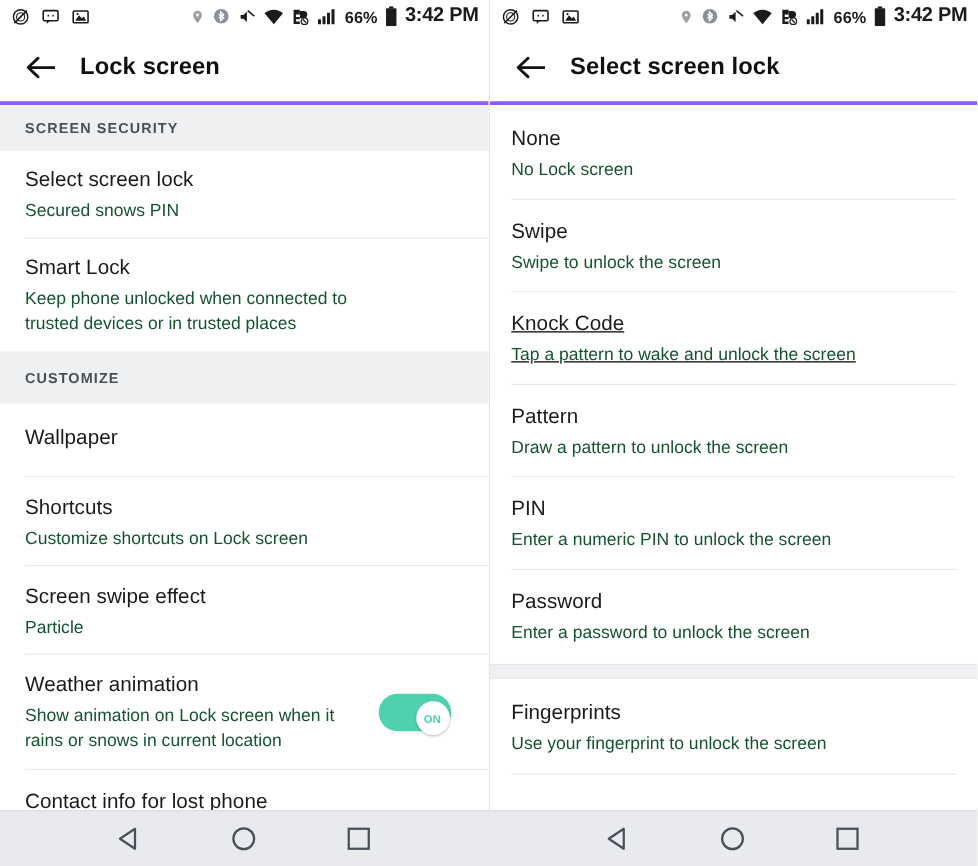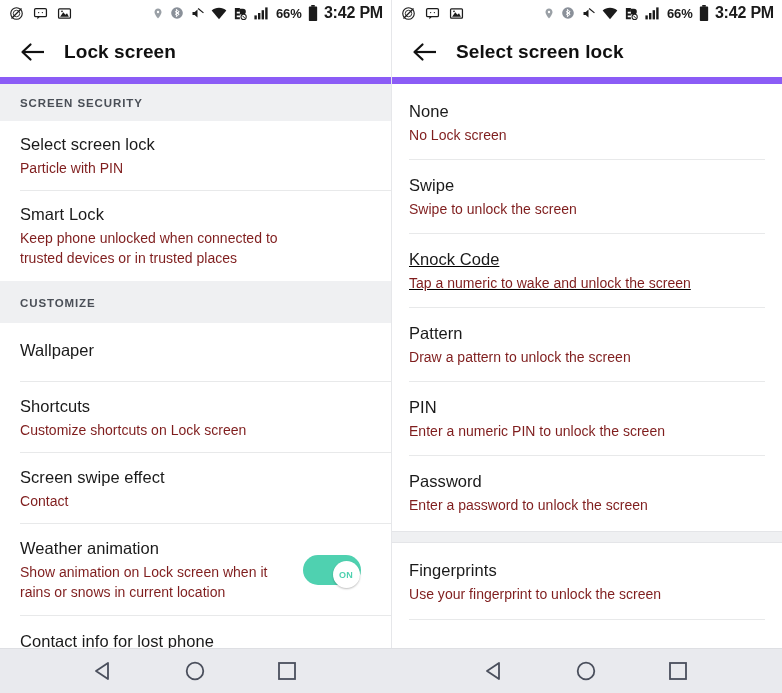--- a/index.html
+++ b/index.html
@@ -45,21 +45,21 @@
   }
   .status-pct { font-size: 13px; font-weight: 700; color: #1b1b1b; }
 
   
   .appbar {
     height: 58px;
     display: flex;
     align-items: center;
     background: #ffffff;
     padding-left: 16px;
-    border-bottom: 7px solid #8b5cf6;
+    border-bottom: 3px solid #8b5cf6;
   }
   .appbar.right-bar { padding-left: 16px; }
   .back-btn {
     width: 34px; height: 34px;
     display: flex; align-items: center; justify-content: center;
     cursor: pointer;
   }
   .appbar-title {
     font-size: 19px;
     font-weight: 700;
@@ -99,21 +99,21 @@
   }
   .row.indent .divider-line { left: 17px; right: 17px; }
   .row-title {
     font-size: 16.5px;
     color: #1a1a1a;
     line-height: 1.32;
     letter-spacing: 0.05px;
   }
   .row-sub {
     font-size: 14px;
-    color: #7f1d1d;
+    color: #14532d;
     line-height: 1.45;
     margin-top: 2px;
     letter-spacing: 0.02px;
     max-width: 340px;
   }
   .row-body { padding-right: 70px; }
   .row.has-toggle { display: flex; align-items: center; }
   .row.has-toggle .row-body { flex: 1; }
 
   
@@ -262,21 +262,21 @@
     </div>
 
     <div class="content-clip">
       <div class="list">
 
         <div class="section-head">SCREEN SECURITY</div>
 
         <div class="row">
           <div class="row-body">
             <div class="row-title">Select screen lock</div>
-            <div class="row-sub">Particle with PIN</div>
+            <div class="row-sub">Secured snows PIN</div>
           </div>
           <div class="divider-line"></div>
         </div>
 
         <div class="row">
           <div class="row-body">
             <div class="row-title">Smart Lock</div>
             <div class="row-sub">Keep phone unlocked when connected to trusted devices or in trusted places</div>
           </div>
         </div>
@@ -294,21 +294,21 @@
           <div class="row-body">
             <div class="row-title">Shortcuts</div>
             <div class="row-sub">Customize shortcuts on Lock screen</div>
           </div>
           <div class="divider-line"></div>
         </div>
 
         <div class="row" style="padding-top:14px;">
           <div class="row-body">
             <div class="row-title">Screen swipe effect</div>
-            <div class="row-sub">Contact</div>
+            <div class="row-sub">Particle</div>
           </div>
           <div class="divider-line"></div>
         </div>
 
         <div class="row has-toggle" style="padding-top:14px;">
           <div class="row-body" style="padding-right:18px;">
             <div class="row-title">Weather animation</div>
             <div class="row-sub" style="max-width:300px;">Show animation on Lock screen when it rains or snows in current location</div>
           </div>
           <div class="toggle">
@@ -436,21 +436,21 @@
           <div class="row-body" style="padding-right:0;">
             <div class="row-title">Swipe</div>
             <div class="row-sub">Swipe to unlock the screen</div>
           </div>
           <div class="divider-line"></div>
         </div>
 
         <div class="row indent" style="padding-top:15px;padding-bottom:15px;text-decoration:underline;">
           <div class="row-body" style="padding-right:0;">
             <div class="row-title">Knock Code</div>
-            <div class="row-sub" style="max-width:none;">Tap a numeric to wake and unlock the screen</div>
+            <div class="row-sub" style="max-width:none;">Tap a pattern to wake and unlock the screen</div>
           </div>
           <div class="divider-line"></div>
         </div>
 
         <div class="row indent" style="padding-top:15px;padding-bottom:15px;">
           <div class="row-body" style="padding-right:0;">
             <div class="row-title">Pattern</div>
             <div class="row-sub">Draw a pattern to unlock the screen</div>
           </div>
           <div class="divider-line"></div>

